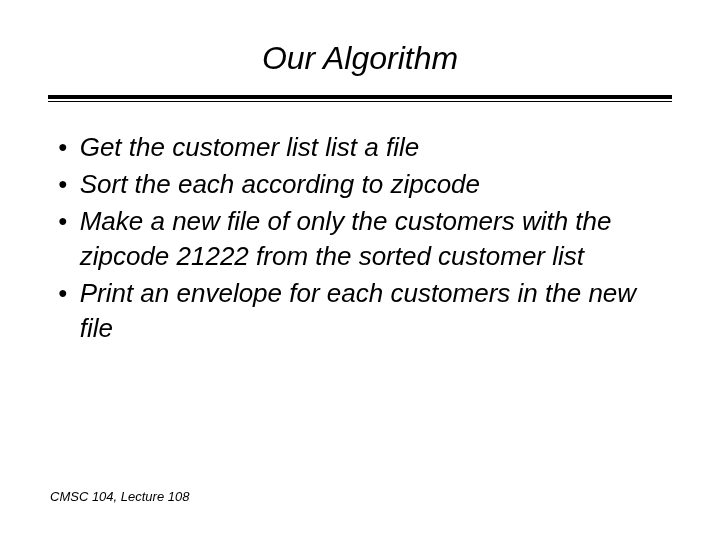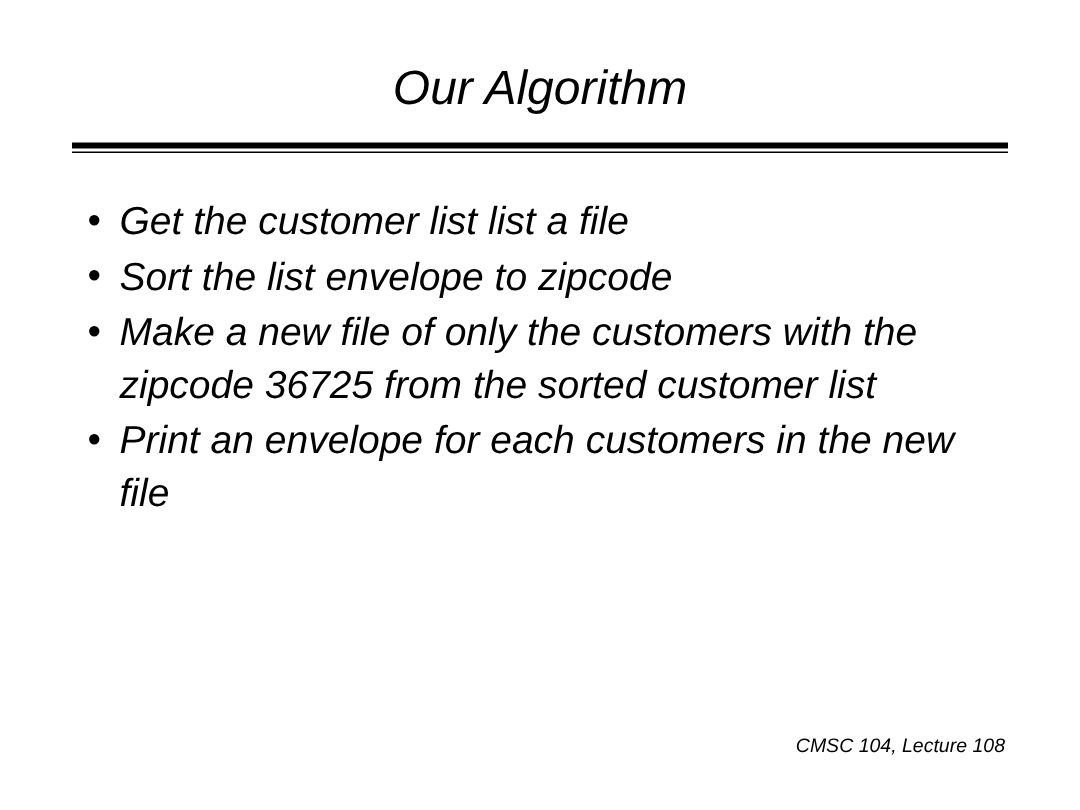--- a/index.html
+++ b/index.html
@@ -57,21 +57,21 @@
     font-size: 16px;
     line-height: 34px;
     margin-right: 12px;
     margin-left: 4px;
   }
   .bullet-text {
     flex: 1;
   }
   .footer {
     display: flex;
-    justify-content: flex-end;
+    justify-content: flex-start;
     align-items: flex-end;
     font-size: 13px;
     padding: 0 2px 6px 2px;
   }
   .footer-left {
     color: #000000;
   }
   .footer-right {
     color: #000000;
   }
@@ -88,26 +88,26 @@
 
   <div class="content">
 
     <div class="bullet-item">
       <span class="bullet-marker">●</span>
       <span class="bullet-text">Get the customer list list a file</span>
     </div>
 
     <div class="bullet-item">
       <span class="bullet-marker">●</span>
-      <span class="bullet-text">Sort the list envelope to zipcode</span>
+      <span class="bullet-text">Sort the each according to zipcode</span>
     </div>
 
     <div class="bullet-item">
       <span class="bullet-marker">●</span>
-      <span class="bullet-text">Make a new file of only the customers with the zipcode 36725 from the sorted customer list</span>
+      <span class="bullet-text">Make a new file of only the customers with the zipcode 21222 from the sorted customer list</span>
     </div>
 
     <div class="bullet-item">
       <span class="bullet-marker">●</span>
       <span class="bullet-text">Print an envelope for each customers in the new file</span>
     </div>
 
   </div>
 
   <div class="footer">

